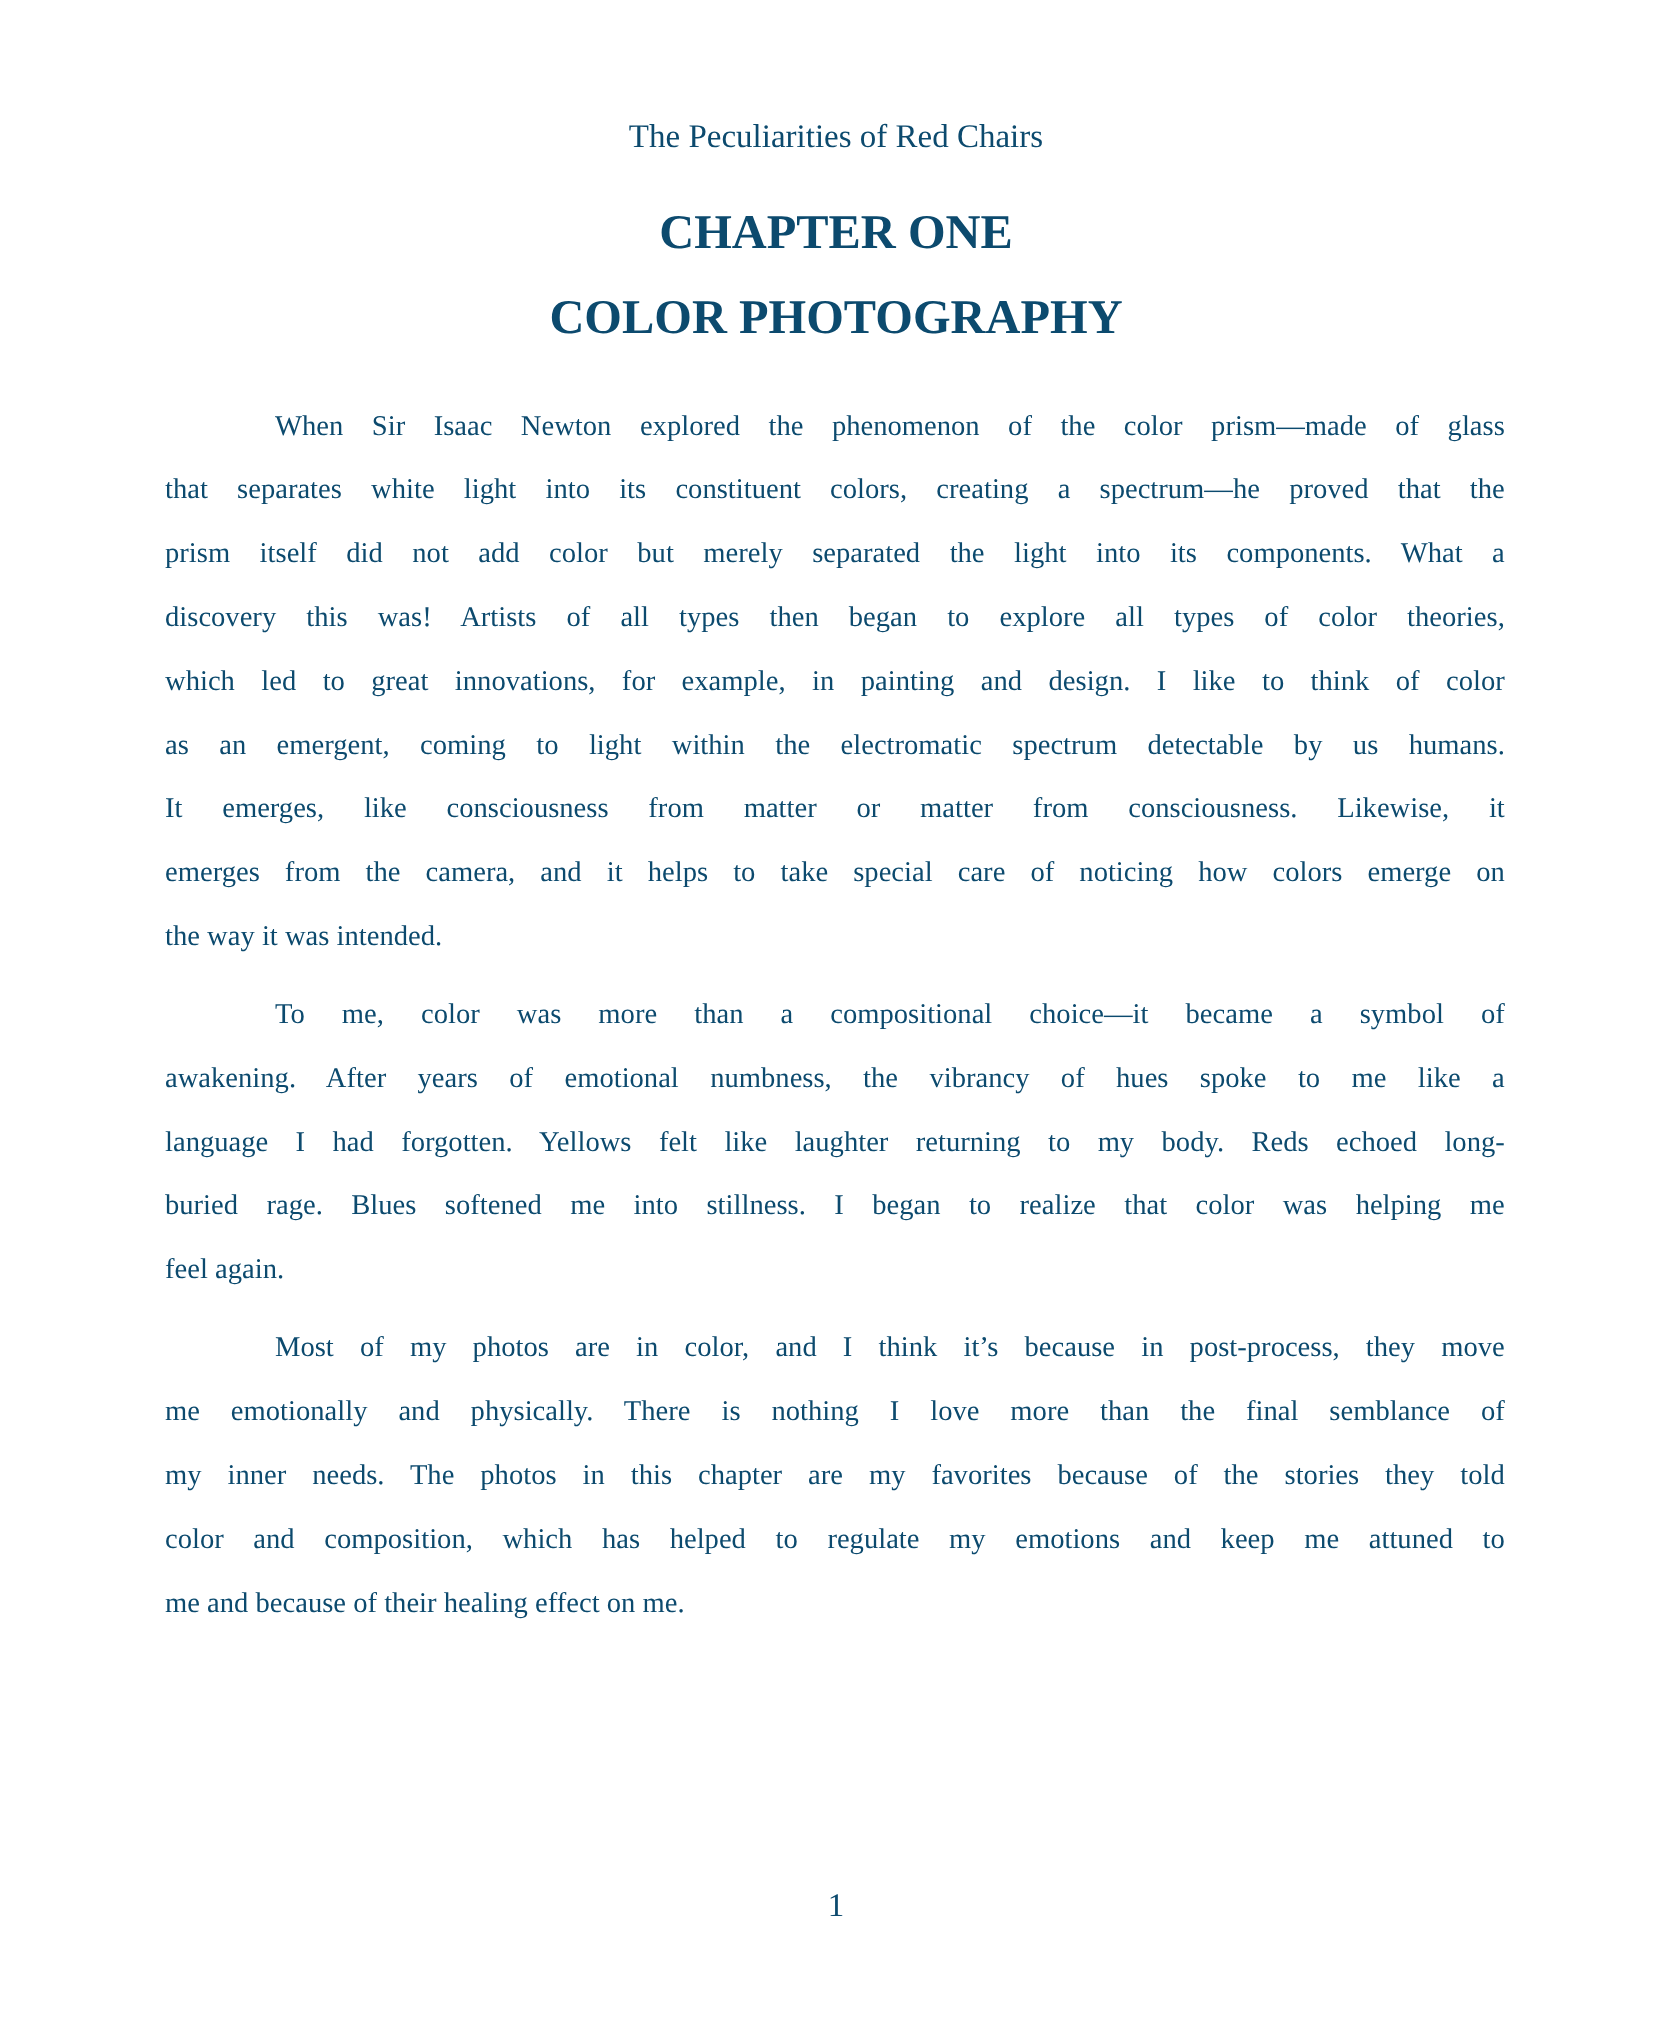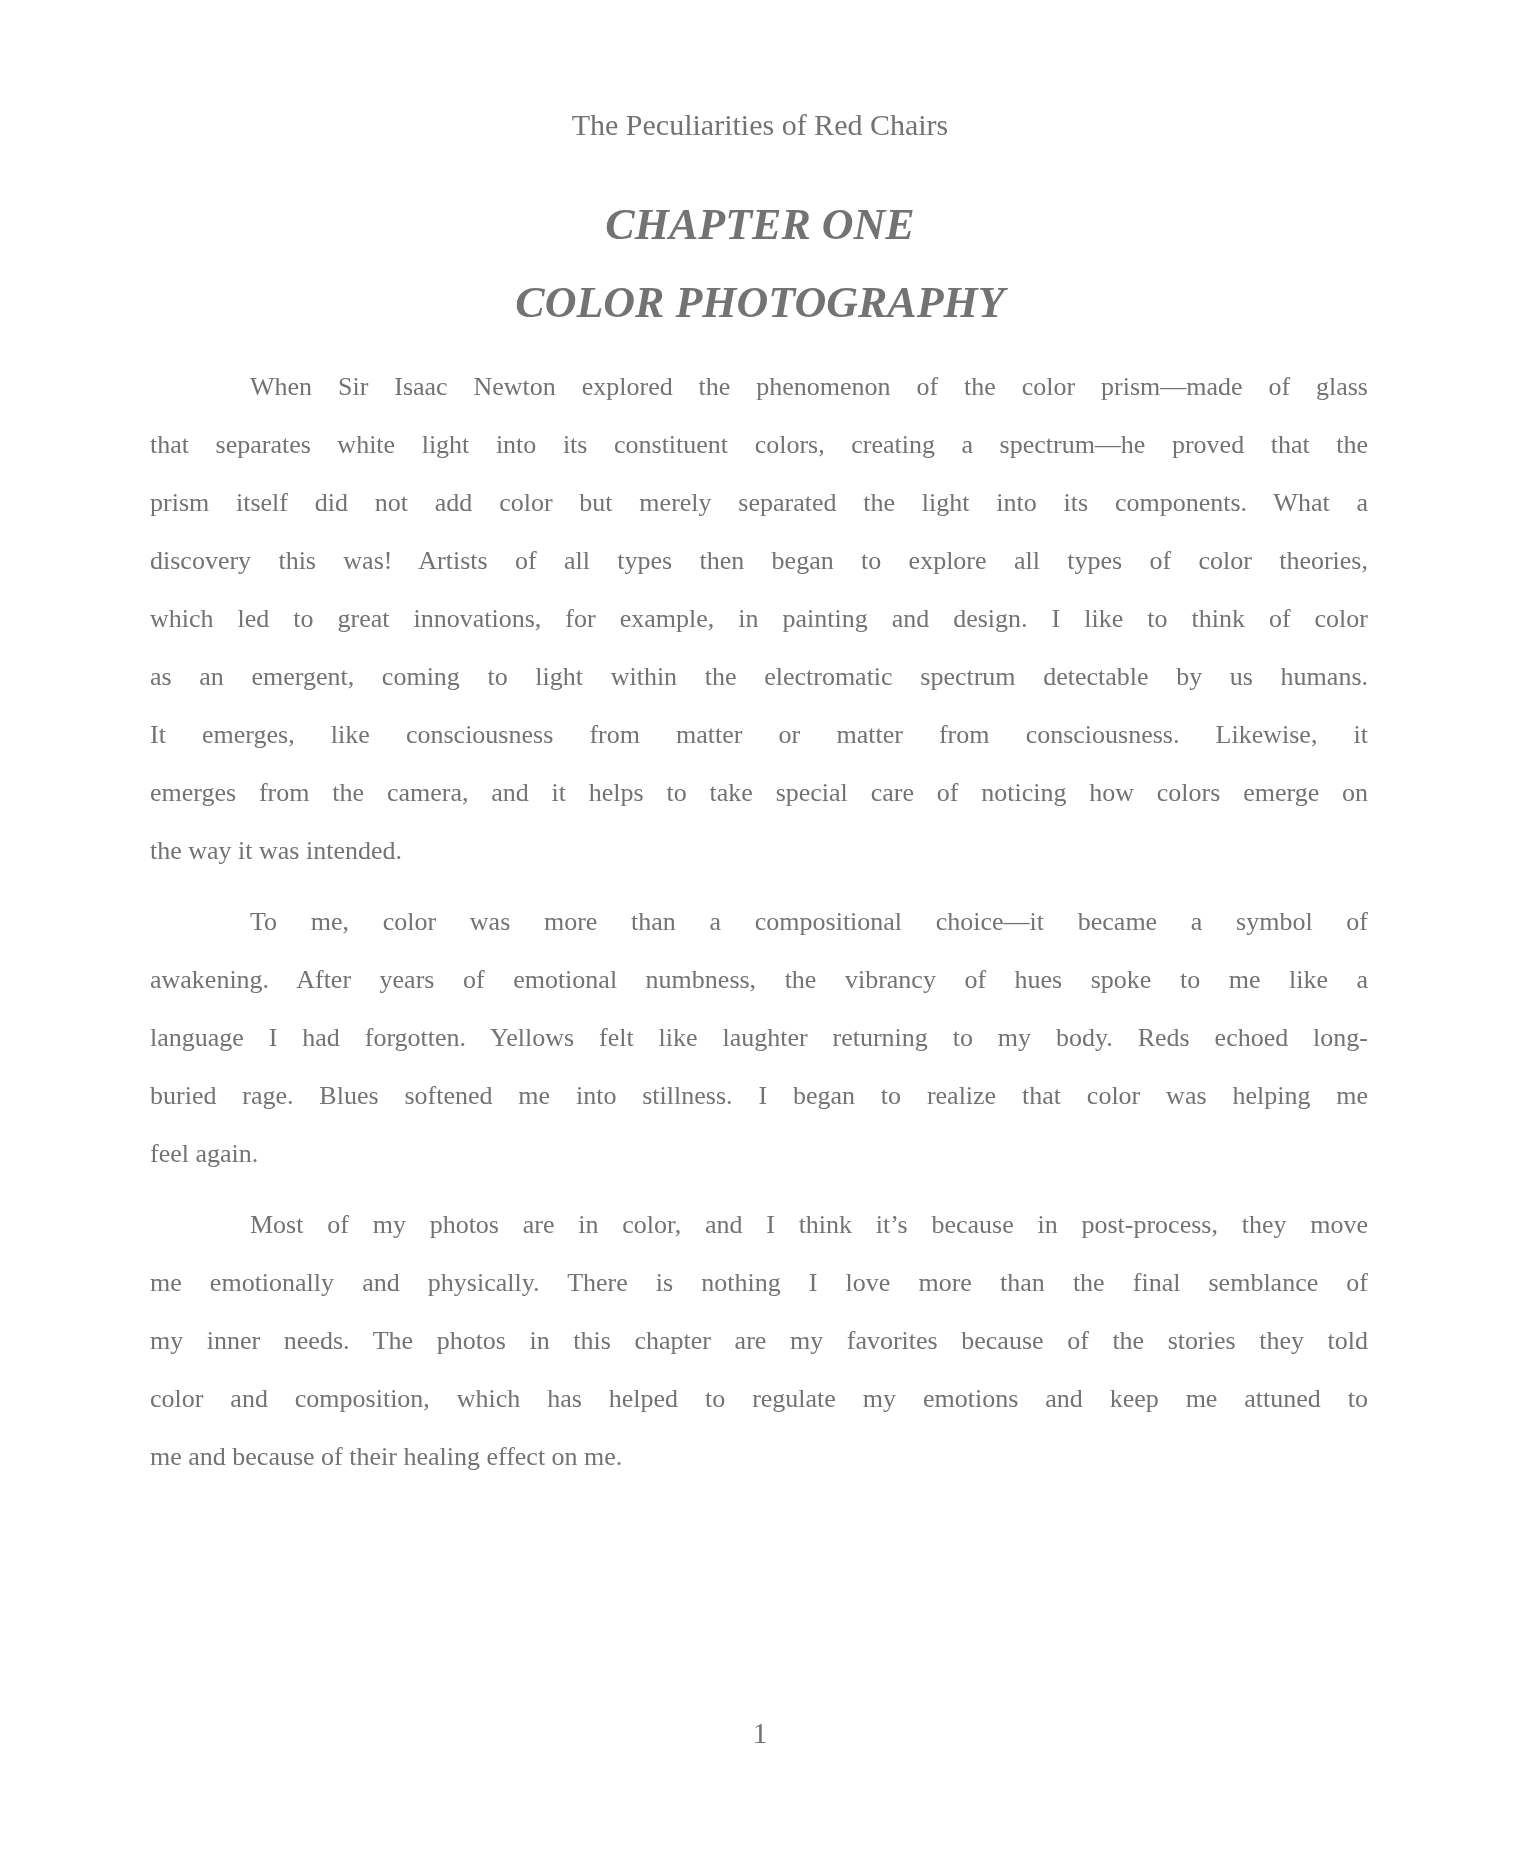--- a/index.html
+++ b/index.html
@@ -6,44 +6,43 @@
   html, body {
     margin: 0;
     padding: 0;
     background: #ffffff;
   }
   .page {
     position: relative;
     width: 1520px;
     height: 1850px;
     background: #ffffff;
-    color: #737373;
+    color: #0c4a6e;
     font-family: "Liberation Serif", "DejaVu Serif", serif;
     overflow: hidden;
   }
   .running-header {
     position: absolute;
     top: 105px;
     left: 0;
     width: 100%;
     text-align: center;
     font-size: 30px;
     line-height: 40px;
   }
   .chapter-heading {
     position: absolute;
-    top: 186px;
+    top: 172px;
     left: 0;
     width: 100%;
     margin: 0;
     text-align: center;
     font-size: 44px;
     line-height: 78px;
     font-weight: bold;
-    font-style: italic;
   }
   .body-text {
     position: absolute;
     top: 358px;
     left: 150px;
     width: 1218px;
     font-size: 26px;
     line-height: 58px;
   }
   .paragraph {

